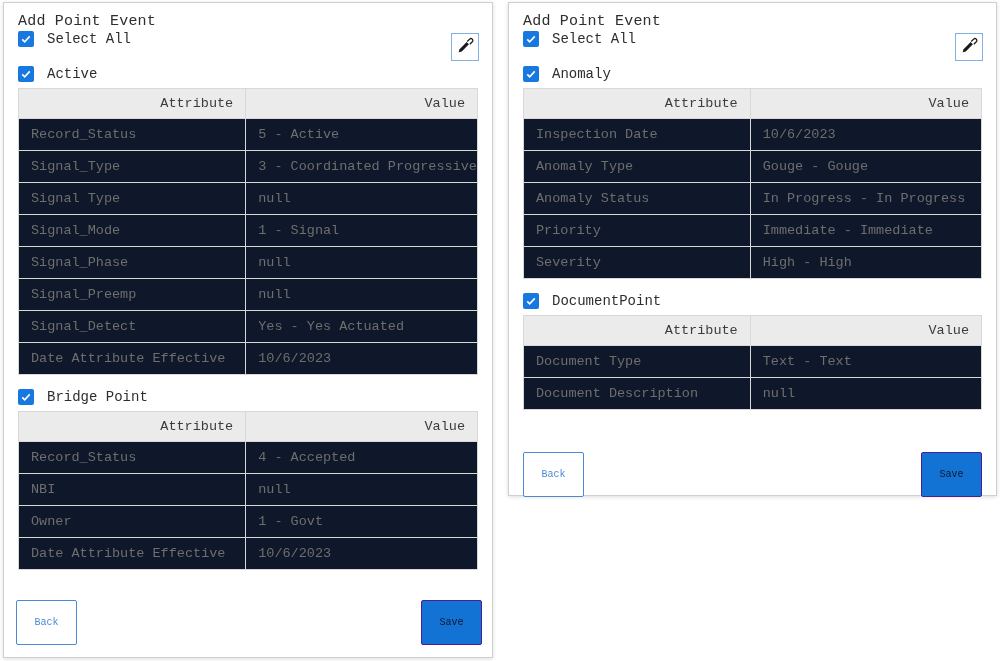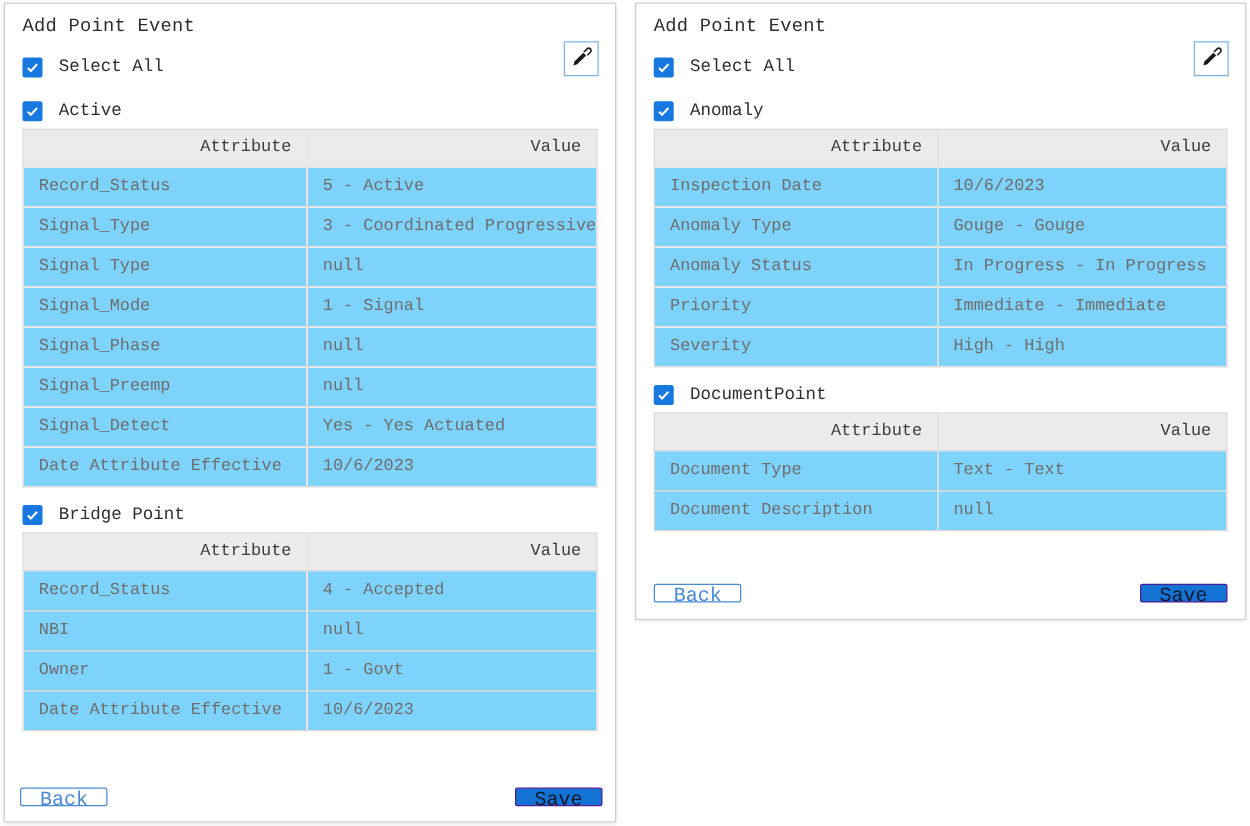--- a/index.html
+++ b/index.html
@@ -8,42 +8,42 @@
   .stage { position:relative; width:1000px; height:661px; background:#fff; overflow:hidden; }
 
   .panel { position:absolute; background:#fff; border:1px solid #cfcfcf;
     box-shadow:0 1px 4px rgba(0,0,0,.14); padding:0 14px;font-family:Liberation Mono, monospace; }
   .panel-left  { left:3px;  top:2px; width:490px; height:656px; }
   .panel-right { left:508px; top:2px; width:489px; height:494px; }
 
   .panel-title { margin-top:10px; font-size:15px; color:#2e2e2e; letter-spacing:.2px; }
 
   .check-row { display:flex; align-items:center; cursor:pointer; }
-  .select-row { margin-top:16px; margin-bottom:19px; }
+  .select-row { margin-top:1px; margin-bottom:19px; }
   .checkbox { width:16px; height:16px; border-radius:2px; background:#1778e0;
     display:inline-flex; align-items:center; justify-content:center; flex:0 0 16px; }
   .checkbox svg { display:block; }
   .check-label { margin-left:13px; font-size:14px; color:#2e2e2e; }
 
   .tool-btn { position:absolute; top:30px; right:13px; width:28px; height:28px;
     background:#fff; border:1px solid #7fb3e8; display:flex; align-items:center;
     justify-content:center; cursor:pointer; padding:0; }
 
   .section { margin-top:14px; }
   .attr-table { margin-top:6px; width:100%; border-collapse:collapse; table-layout:fixed; }
   .attr-table th, .attr-table td { border:1px solid #d8d8d8; text-align:left;
     padding:0 12px; font-weight:normal; overflow:hidden; white-space:nowrap; }
   .attr-table th { background:#ebebeb; height:30px; font-size:13.5px; color:#3c3c3c;text-align:right; }
-  .attr-table td { height:32px; font-size:13.5px; color:#6e6e6e; background:#7dd3fc; }
+  .attr-table td { height:32px; font-size:13.5px; color:#6e6e6e; background:#0f172a; }
   .col-attr { width:49.5%; }
 
   .footer { display:flex; align-items:center; justify-content:space-between; }
   .panel-left .footer { position:absolute; left:12px; right:10px; bottom:12px; }
   .panel-right .footer { margin-top:42px; }
-  .btn { height:15px; min-width:61px; font-size:16px; border-radius:2px;
+  .btn { height:45px; min-width:61px; font-size:10px; border-radius:2px;
     padding:0 15px; cursor:pointer; font-family:inherit; }
   .btn-back { background:#fff; border:1px solid #4a89d4; color:#4a89d4; }
   .btn-save { background:#1373d4; border:1px solid #4c1d95; color:#0f172a; }
 </style>
 </head>
 <body>
 
 <div class="stage">
 
   <div class="panel panel-left">

